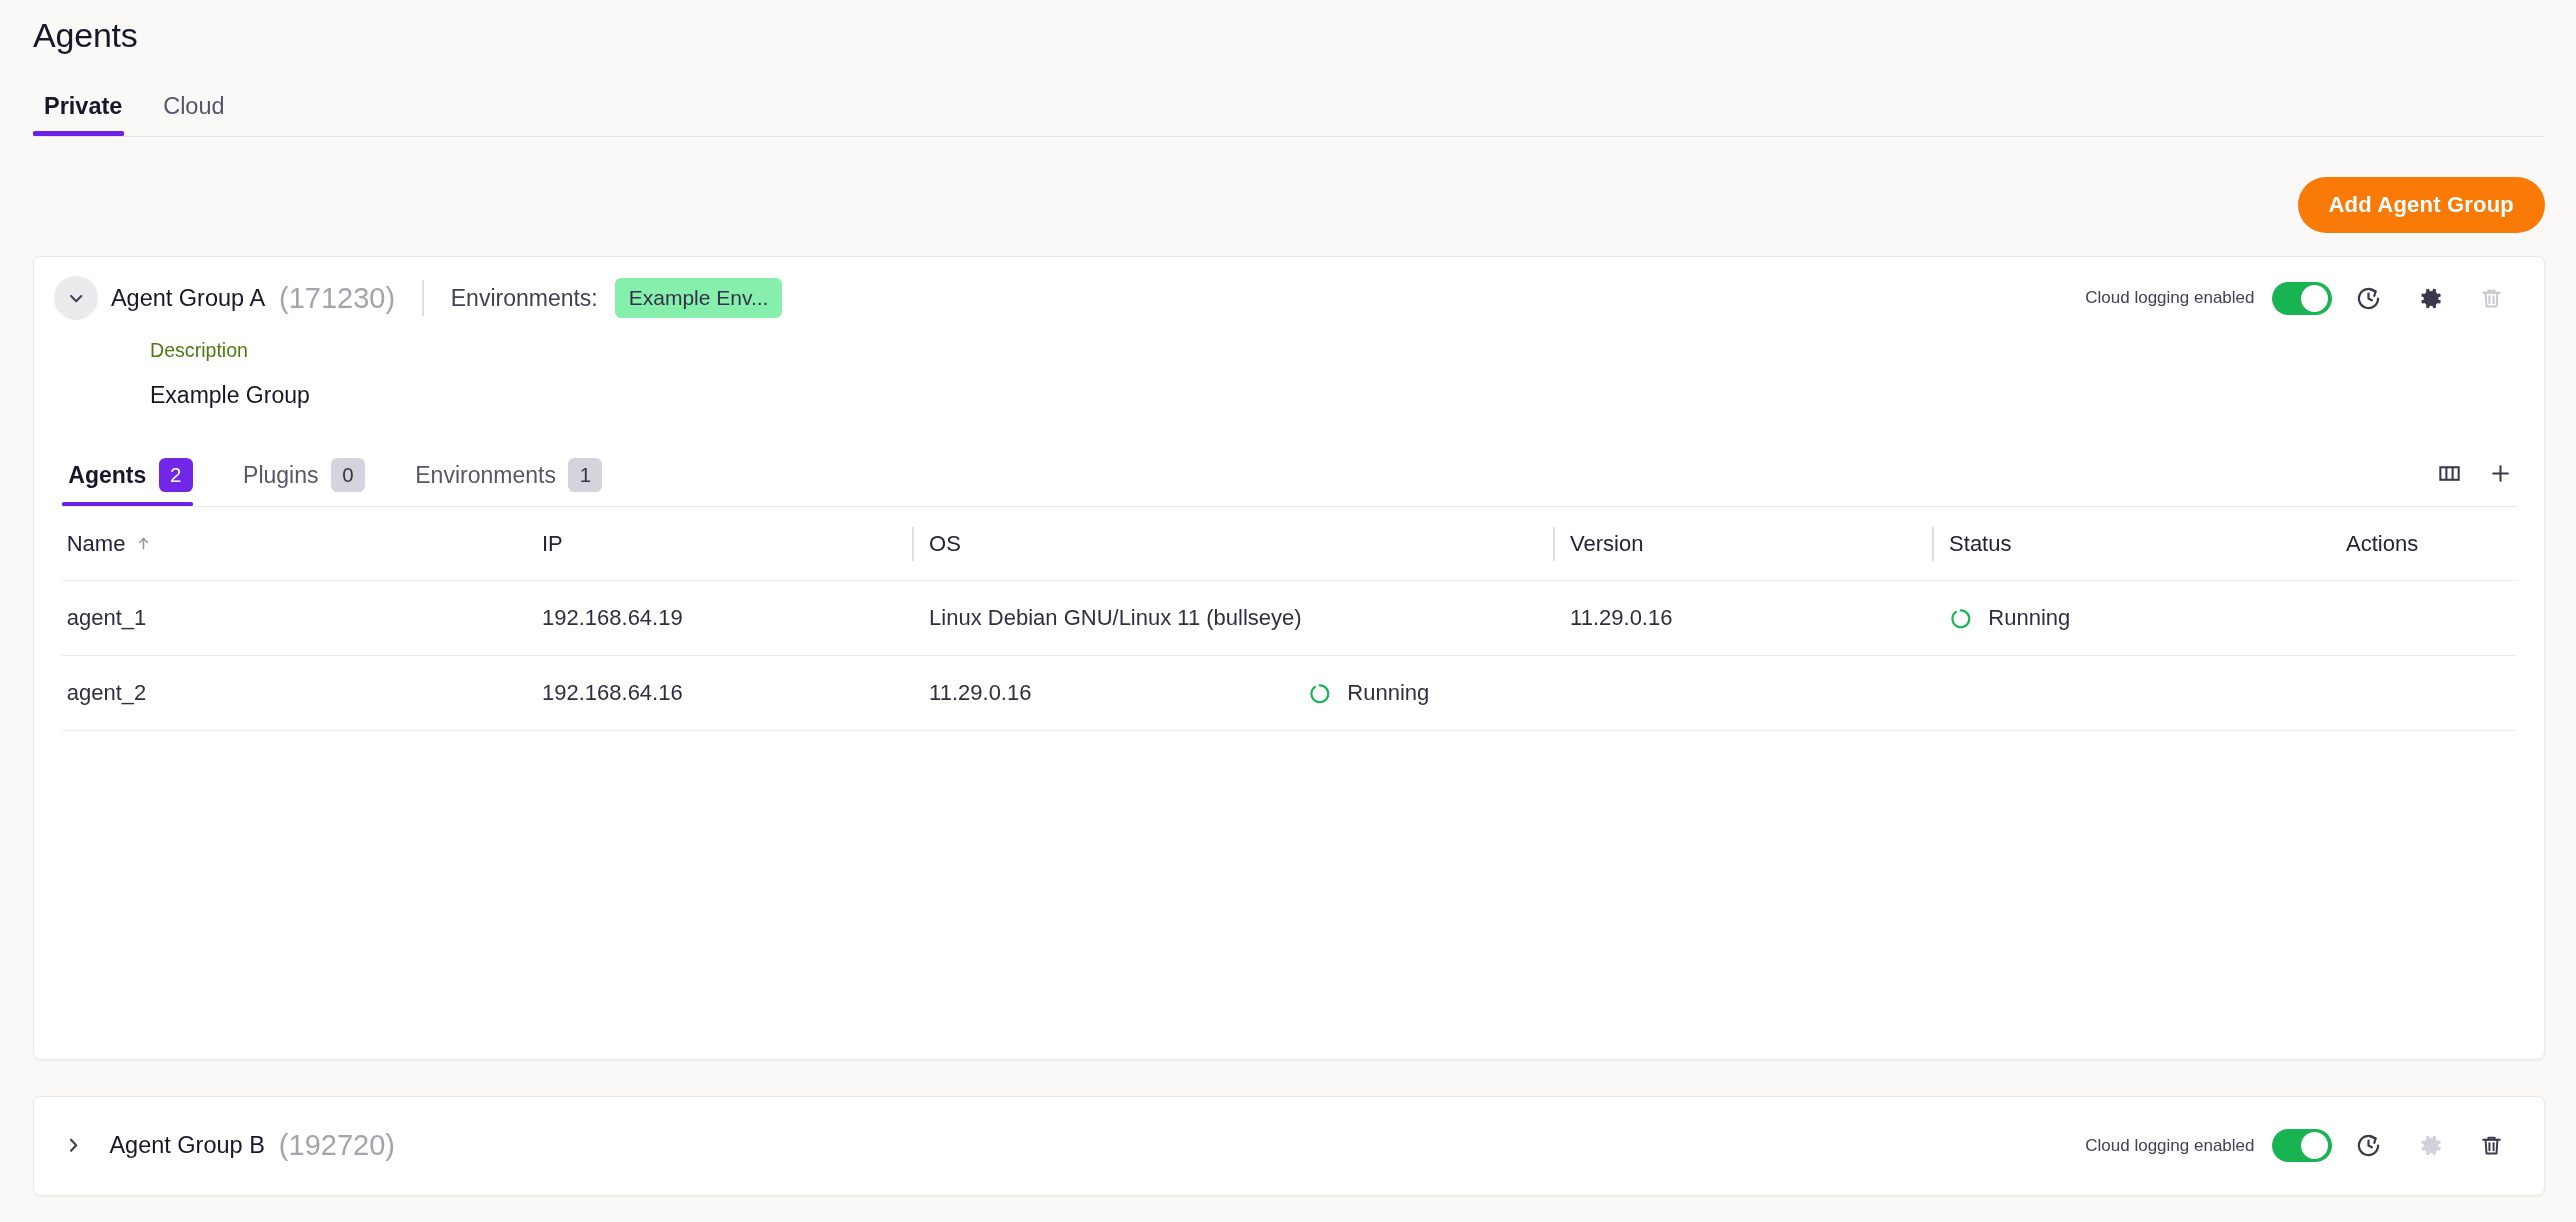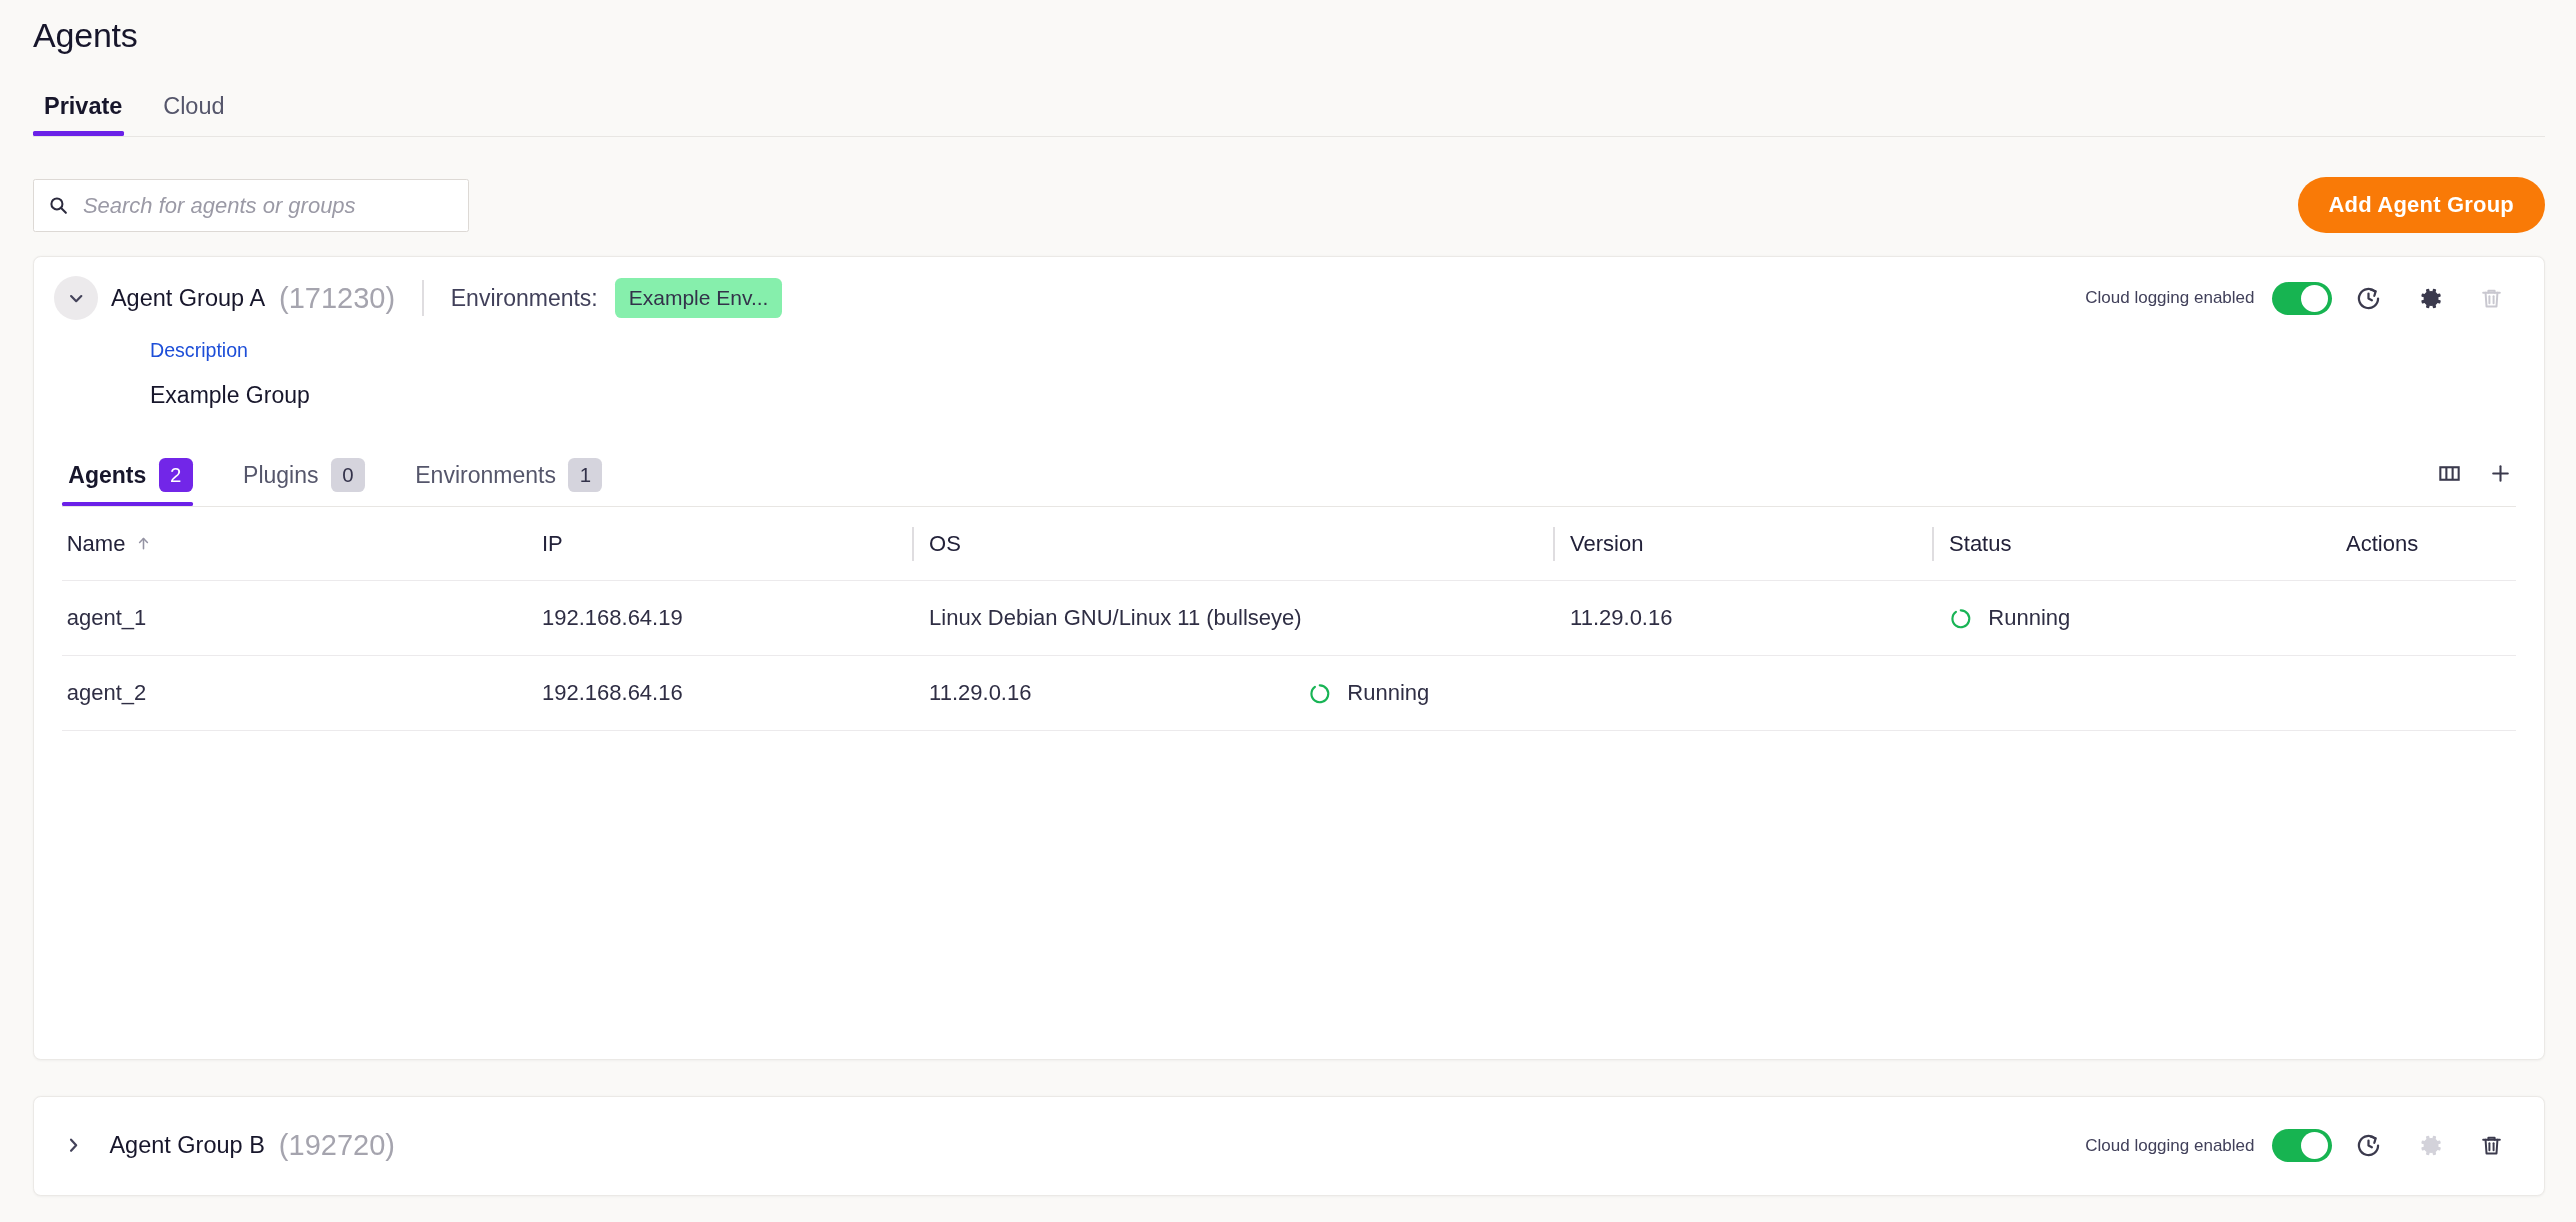--- a/index.html
+++ b/index.html
@@ -128,21 +128,21 @@
   }
   .icon-btn {
     width: 49px; height: 49px; margin-left: 12.5px;
     display: flex; align-items: center; justify-content: center;
     background: none; border: none; cursor: pointer; padding: 0;
     flex: 0 0 auto;
   }
 
   
   .desc-block { padding: 0 0 0 116px; }
-  .desc-label { font-size: 19.6px; color: #1d4ed8; margin-bottom: 20.4px; }
+  .desc-label { font-size: 19.6px; color: #4d7c0f; margin-bottom: 20.4px; }
   .desc-value { font-size: 23px; color: #17162b; }
 
   
   .inner-tabs {
     position: relative; margin: 49px 28px 0 28px;
     height: 49px; border-bottom: 1.6px solid #e8e6e3;
     display: flex; align-items: flex-start;
   }
   .inner-tab {
     position: relative; display: flex; align-items: center; gap: 12.5px;
@@ -195,29 +195,20 @@
 <div class="page">
 
   <div class="page-title">Agents</div>
 
   <div class="top-tabs">
     <button class="top-tab active">Private</button>
     <button class="top-tab">Cloud</button>
   </div>
 
   <div class="toolbar">
-    <div class="search-box">
-      <span class="ic">
-        <svg width="20.4" height="20.4" viewBox="0 0 24 24" fill="none" stroke="#2b2a3d" stroke-width="2.4">
-          <circle cx="10.5" cy="10.5" r="6.5"></circle>
-          <line x1="15.4" y1="15.4" x2="21" y2="21" stroke-linecap="round"></line>
-        </svg>
-      </span>
-      <input class="search-input" type="text" placeholder="Search for agents or groups" style="">
-    </div>
     <button class="add-btn">Add Agent Group</button>
   </div>
 
   <div class="card" id="card-a">
 
     <div class="group-head">
       <button class="chev-btn">
         <svg width="20.4" height="20.4" viewBox="0 0 24 24" fill="none" stroke="#44435a" stroke-width="2.6" stroke-linecap="round" stroke-linejoin="round">
           <polyline points="6,9.5 12,15.5 18,9.5"></polyline>
         </svg>

